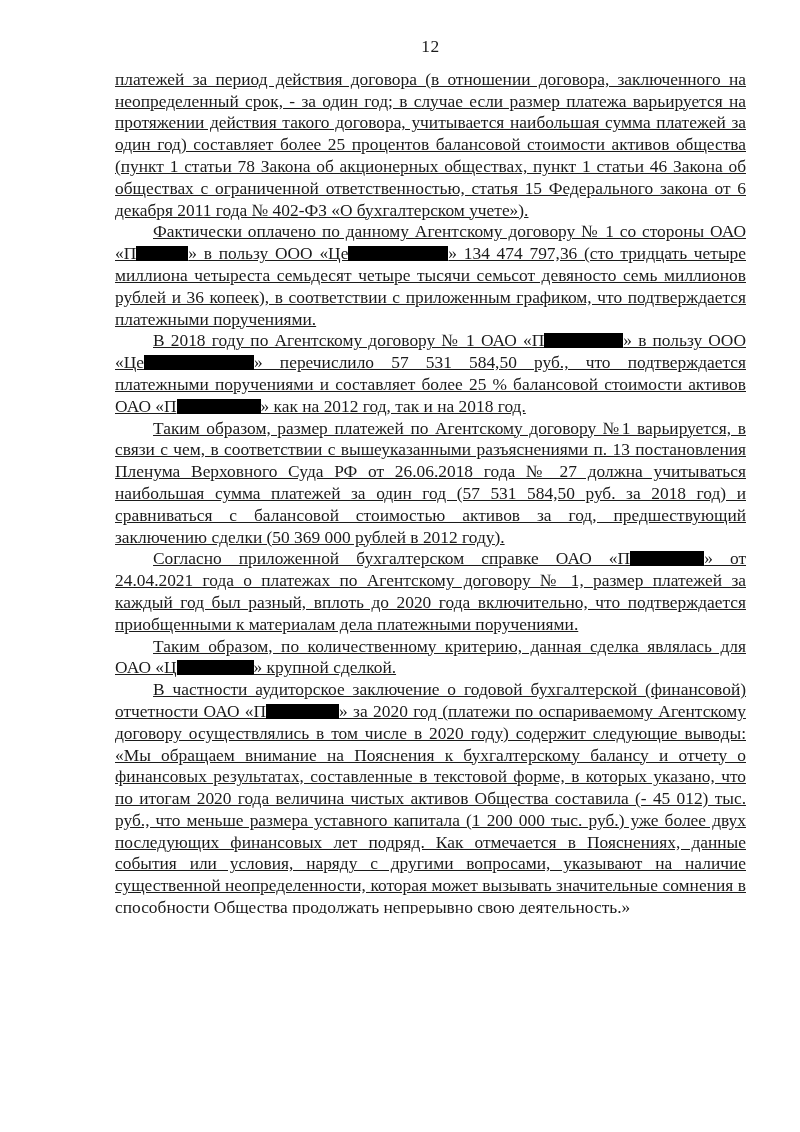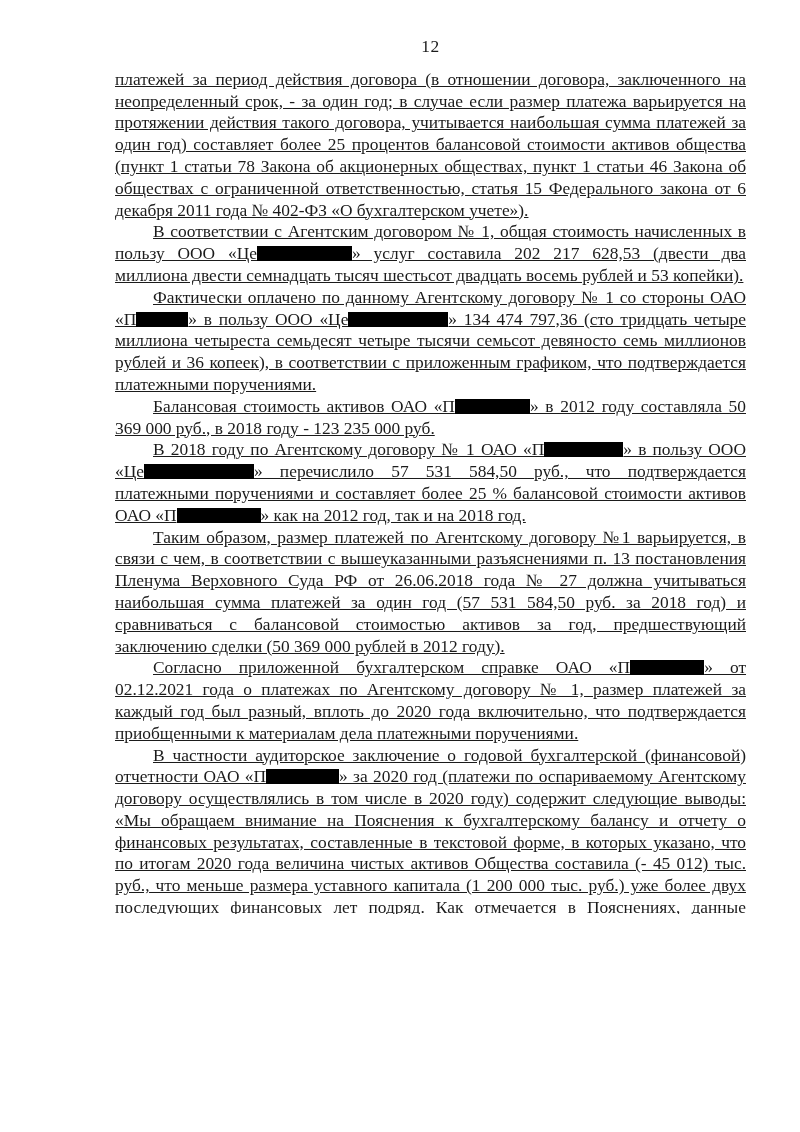--- a/index.html
+++ b/index.html
@@ -41,21 +41,20 @@
     vertical-align: -2px;
   }
 </style>
 </head>
 <body>
 
 <div class="page">
   <div class="page-number">12</div>
   <div class="doc-body" id="doc-body">
       <p class=""><span>платежей за период действия договора (в отношении договора, заключенного на неопределенный срок, - за один год; в случае если размер платежа варьируется на протяжении действия такого договора, учитывается наибольшая сумма платежей за один год) составляет более 25 процентов балансовой стоимости активов общества (пункт 1 статьи 78 Закона об акционерных обществах, пункт 1 статьи 46 Закона об обществах с ограниченной ответственностью, статья 15 Федерального закона от 6 декабря 2011 года № 402-ФЗ «О бухгалтерском учете»).</span></p>
-      <p class="indent"><span>В соответствии с Агентским договором № 1, общая стоимость начисленных в пользу ООО «Це</span><span class="redaction" style="width: 95px; background: rgb(0, 0, 0);"></span><span>» услуг составила 202 217 628,53 (двести два миллиона двести семнадцать тысяч шестьсот двадцать восемь рублей и 53 копейки).</span></p>
       <p class="indent"><span>Фактически оплачено по данному Агентскому договору № 1 со стороны ОАО «П</span><span class="redaction" style="width: 52px; background: rgb(0, 0, 0);"></span><span>» в пользу ООО «Це</span><span class="redaction" style="width: 100px; background: rgb(0, 0, 0);"></span><span>» 134 474 797,36 (сто тридцать четыре миллиона четыреста семьдесят четыре тысячи семьсот девяносто семь миллионов рублей и 36 копеек), в соответствии с приложенным графиком, что подтверждается платежными поручениями.</span></p>
-      <p class="indent"><span>Балансовая стоимость активов ОАО «П</span><span class="redaction" style="width: 75px; background: rgb(0, 0, 0);"></span><span>» в 2012 году составляла 50 369 000 руб., в 2018 году - 123 235 000 руб.</span></p>
       <p class="indent"><span>В 2018 году по Агентскому договору № 1 ОАО «П</span><span class="redaction" style="width: 79px; background: rgb(0, 0, 0);"></span><span>» в пользу ООО «Це</span><span class="redaction" style="width: 110px; background: rgb(0, 0, 0);"></span><span>» перечислило 57 531 584,50 руб., что подтверждается платежными поручениями и составляет более 25 % балансовой стоимости активов ОАО «П</span><span class="redaction" style="width: 84px; background: rgb(0, 0, 0);"></span><span>» как на 2012 год, так и на 2018 год.</span></p>
       <p class="indent"><span>Таким образом, размер платежей по Агентскому договору №1 варьируется, в связи с чем, в соответствии с вышеуказанными разъяснениями п. 13 постановления Пленума Верховного Суда РФ от 26.06.2018 года № 27 должна учитываться наибольшая сумма платежей за один год (57 531 584,50 руб. за 2018 год) и сравниваться с балансовой стоимостью активов за год, предшествующий заключению сделки (50 369 000 рублей в 2012 году).</span></p>
-      <p class="indent"><span>Согласно приложенной бухгалтерском справке ОАО «П</span><span class="redaction" style="width: 74px; background: rgb(0, 0, 0);"></span><span>» от 02.12.2021 года о платежах по Агентскому договору № 1, размер платежей за каждый год был разный, вплоть до 2020 года включительно, что подтверждается приобщенными к материалам дела платежными поручениями.</span></p>
+      <p class="indent"><span>Согласно приложенной бухгалтерском справке ОАО «П</span><span class="redaction" style="width: 74px; background: rgb(0, 0, 0);"></span><span>» от 24.04.2021 года о платежах по Агентскому договору № 1, размер платежей за каждый год был разный, вплоть до 2020 года включительно, что подтверждается приобщенными к материалам дела платежными поручениями.</span></p>
+      <p class="indent"><span>Таким образом, по количественному критерию, данная сделка являлась для ОАО «Ц</span><span class="redaction" style="width: 77px; background: rgb(0, 0, 0);"></span><span>» крупной сделкой.</span></p>
       <p class="indent"><span>В частности аудиторское заключение о годовой бухгалтерской (финансовой) отчетности ОАО «П</span><span class="redaction" style="width: 73px; background: rgb(0, 0, 0);"></span><span>» за 2020 год (платежи по оспариваемому Агентскому договору осуществлялись в том числе в 2020 году) содержит следующие выводы: «Мы обращаем внимание на Пояснения к бухгалтерскому балансу и отчету о финансовых результатах, составленные в текстовой форме, в которых указано, что по итогам 2020 года величина чистых активов Общества составила (- 45 012) тыс. руб., что меньше размера уставного капитала (1 200 000 тыс. руб.) уже более двух последующих финансовых лет подряд. Как отмечается в Пояснениях, данные события или условия, наряду с другими вопросами, указывают на наличие существенной неопределенности, которая может вызывать значительные сомнения в способности Общества продолжать непрерывно свою деятельность.»</span></p>
     </div>
 </div>
 
 </body></html>

